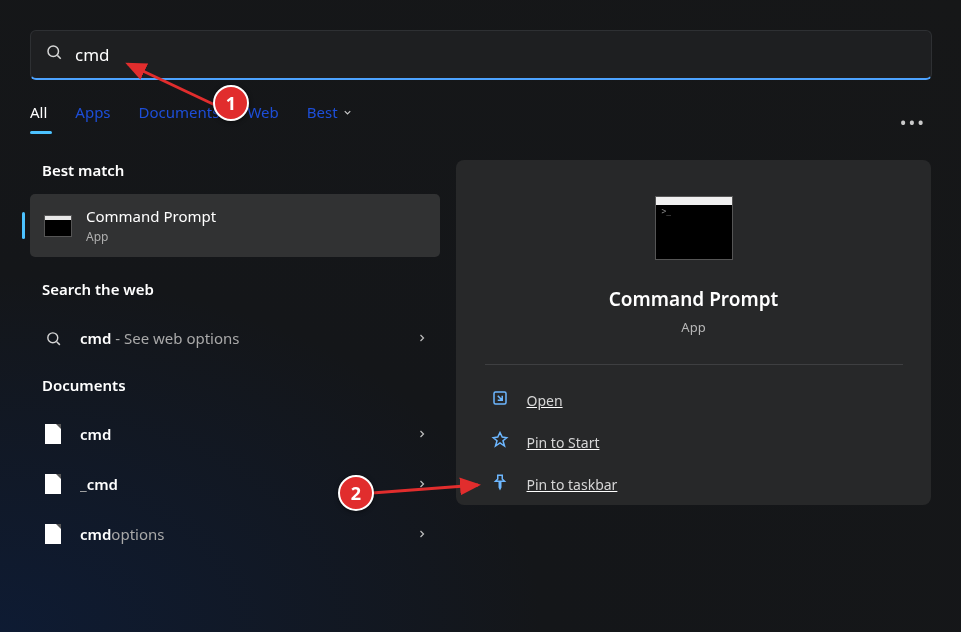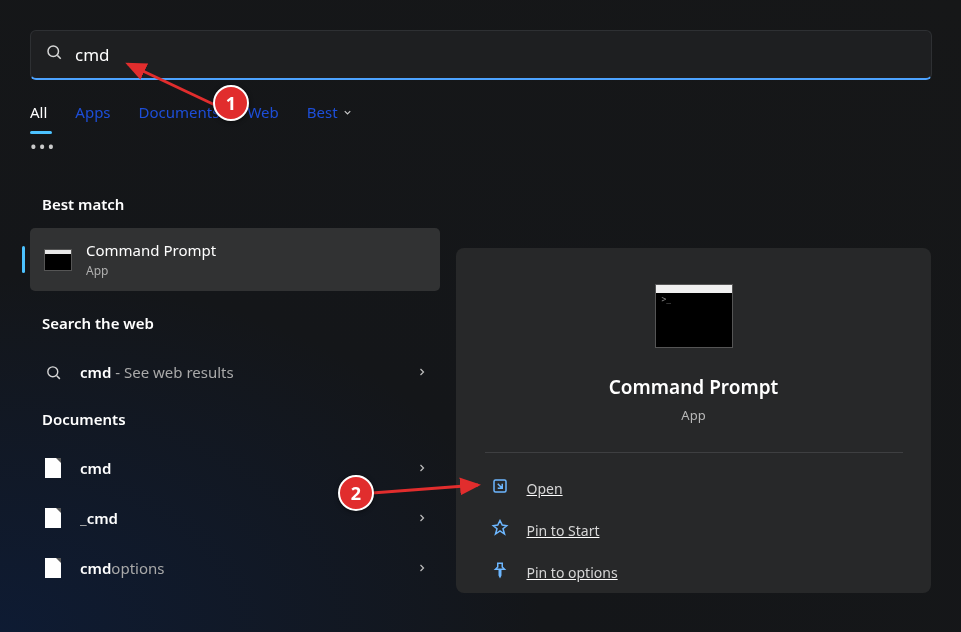--- a/index.html
+++ b/index.html
@@ -43,23 +43,22 @@
     font-size: 17px;
     margin-left: 12px;
     font-family: inherit;
     caret-color: #fff;
   }
 
   
   .tabs-row {
     margin-top: 22px;
     display: flex;
-    align-items: flex-start;
+    align-items: flex-end;
     width: 902px;
-    flex-direction: column;
   }
   .tabs {
     display: flex;
     gap: 28px;
     align-items: center;
     font-size: 15px;
   }
   .tab {
     color: #1d4ed8;
     padding-bottom: 12px;
@@ -88,24 +87,24 @@
   .more-dots {
     color: #cacaca;
     font-size: 18px;
     letter-spacing: 2px;
     cursor: pointer;
     padding-right: 6px;
   }
 
   
   .columns {
-    margin-top: 36px;
+    margin-top: 26px;
     display: flex;
     gap: 16px;
-    align-items: flex-end;
+    align-items: flex-start;
   }
   .col-left { width: 410px; }
   .col-right {
     flex: 1;
     background: #272829;
     border-radius: 8px;
     padding: 36px 0 0 0;
     display: flex;
     flex-direction: column;
     align-items: center;
@@ -326,21 +325,21 @@
       <div class="section-header" style="margin-top:22px">Search the web</div>
 
       <div class="list-row">
         <span class="icon-slot">
           <svg width="17" height="17" viewBox="0 0 24 24" fill="none" stroke="#d6d6d6" stroke-width="2">
             <circle cx="11" cy="11" r="7"></circle>
               <line x1="21" y1="21" x2="16.5" y2="16.5"></line>
           </svg>
         </span>
         <span class="label">
-          <span class="bold">cmd</span><span class="muted"> - See web results</span>
+          <span class="bold">cmd</span><span class="muted"> - See web options</span>
         </span>
         <span class="chev">
           <svg width="12" height="12" viewBox="0 0 24 24" fill="none" stroke="#bcbcbc" stroke-width="2.5">
             <polyline points="9 18 15 12 9 6"></polyline>
           </svg>
         </span>
       </div>
 
       <div class="section-header" style="margin-top:12px">Documents</div>
 
@@ -414,21 +413,21 @@
           </span>
           <span>Pin to Start</span>
         </div>
 
         <div class="action-row">
           <span>
             <svg width="18" height="18" viewBox="0 0 24 24" fill="none" stroke="#6db7ff" stroke-width="2">
               <path d="M9 3h6v5l3 3h-5v8l-1 2-1-2v-8H6l3-3z"></path>
             </svg>
           </span>
-          <span>Pin to options</span>
+          <span>Pin to taskbar</span>
         </div>
       </div>
     </div>
   </div>
 
   <svg class="anno-svg">
     <defs>
       <marker id="arrowhead" markerWidth="8" markerHeight="8" refX="6" refY="3" orient="auto">
         <polygon points="0 0, 7 3, 0 6" fill="#e12d2d"></polygon>
       </marker>

